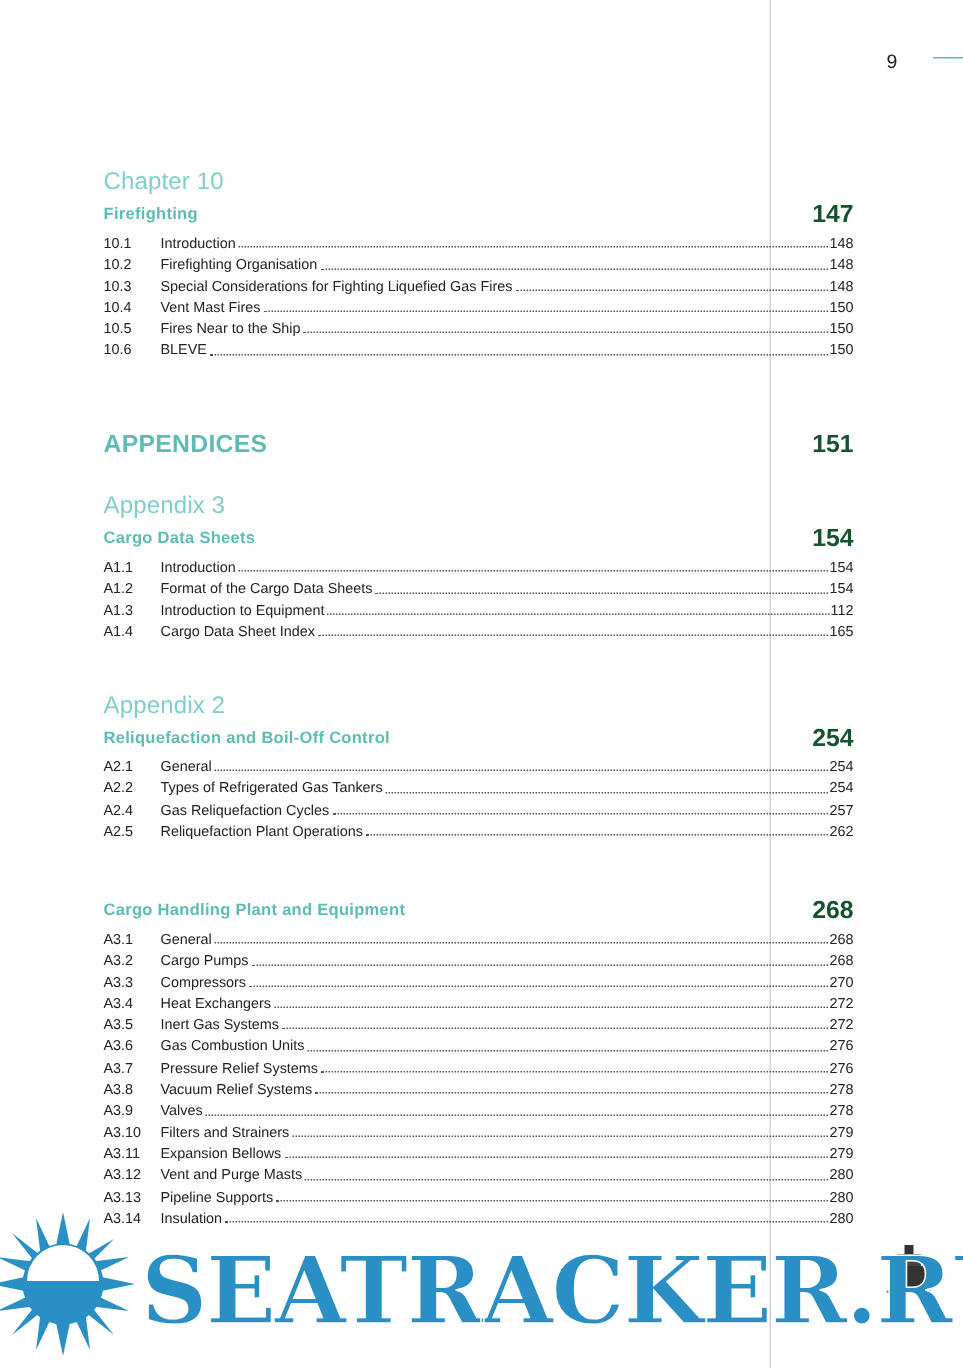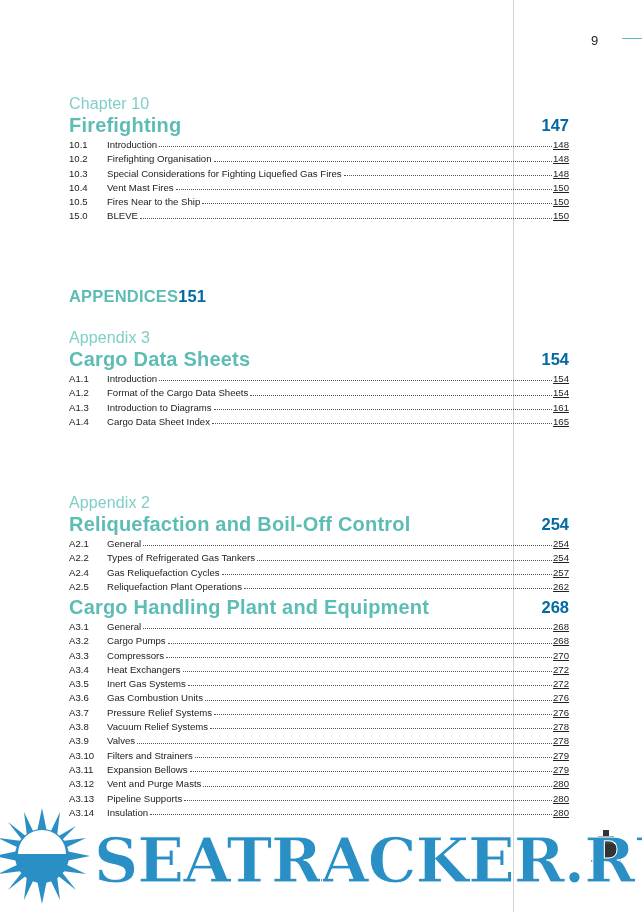--- a/index.html
+++ b/index.html
@@ -56,30 +56,30 @@
       line-height: 18px;
       letter-spacing: 0.1px;
     }
     .heading-row {
       display: flex;
       justify-content: space-between;
       align-items: flex-end;
       height: 22px;
     }
     .heading-title {
-      font-size: 20px;
+      font-size: 11px;
       font-weight: bold;
       color: #5dbdb4;
       line-height: 20px;
       letter-spacing: 0.2px;
     }
     .heading-page {
       font-size: 16.5px;
       font-weight: bold;
-      color: #0369a1;
+      color: #14532d;
       line-height: 20px;
     }
     .entries {
       margin-top: 3px;
     }
     .entry {
       display: flex;
       align-items: center;
       height: 14.3px;
       font-size: 9.6px;
@@ -100,28 +100,28 @@
       border-bottom: 1px dotted #555;
       height: 0;
       margin-bottom: 2px;
       align-self: flex-end;
       transform: translateY(-3px);
     }
     .entry .pg {
       flex: 0 0 auto;
       padding-left: 1px;
       text-align: right;
-      text-decoration: underline;
     }
     .appendices-row {
       position: absolute;
       left: 0;
       width: 500px;
       top: 286px;
       display: flex;
+      justify-content: space-between;
     }
     .appendices-row .heading-title,
     .appendices-row .heading-page {
       font-size: 16.5px;
     }
     
     .watermark {
       position: absolute;
       left: 0;
       top: 822px;
@@ -149,21 +149,21 @@
   </style>
 </head>
 <body>
 
 <div class="gutter-line"></div>
 <div class="page-number">9</div>
 <div class="page-rule"></div>
 
 <div class="toc">
 
-  <div class="block" style="top:95px;">
+  <div class="block" style="top:113px;">
     <div class="kicker">Chapter 10</div>
     <div class="heading-row">
       <span class="heading-title">Firefighting</span>
       <span class="heading-page">147</span>
     </div>
     <div class="entries" id="ch10-entries">
         <div class="entry">
           <span class="num">10.1</span>
           <span class="label">Introduction</span>
           <span class="leader"></span>
@@ -187,21 +187,21 @@
           <span class="leader"></span>
           <span class="pg">150</span>
         </div>
         <div class="entry">
           <span class="num">10.5</span>
           <span class="label">Fires Near to the Ship</span>
           <span class="leader"></span>
           <span class="pg">150</span>
         </div>
         <div class="entry">
-          <span class="num">15.0</span>
+          <span class="num">10.6</span>
           <span class="label">BLEVE</span>
           <span class="leader"></span>
           <span class="pg">150</span>
         </div>
       </div>
   </div>
 
   <div class="appendices-row">
     <span class="heading-title">APPENDICES</span>
     <span class="heading-page">151</span>
@@ -221,34 +221,34 @@
           <span class="pg">154</span>
         </div>
         <div class="entry">
           <span class="num">A1.2</span>
           <span class="label">Format of the Cargo Data Sheets</span>
           <span class="leader"></span>
           <span class="pg">154</span>
         </div>
         <div class="entry">
           <span class="num">A1.3</span>
-          <span class="label">Introduction to Diagrams</span>
-          <span class="leader"></span>
-          <span class="pg">161</span>
+          <span class="label">Introduction to Equipment</span>
+          <span class="leader"></span>
+          <span class="pg">112</span>
         </div>
         <div class="entry">
           <span class="num">A1.4</span>
           <span class="label">Cargo Data Sheet Index</span>
           <span class="leader"></span>
           <span class="pg">165</span>
         </div>
       </div>
   </div>
 
-  <div class="block" style="top:462px;margin-top:32px;">
+  <div class="block" style="top:462px;">
     <div class="kicker">Appendix 2</div>
     <div class="heading-row">
       <span class="heading-title">Reliquefaction and Boil-Off Control</span>
       <span class="heading-page">254</span>
     </div>
     <div class="entries" id="a2-entries">
         <div class="entry">
           <span class="num">A2.1</span>
           <span class="label">General</span>
           <span class="leader"></span>

